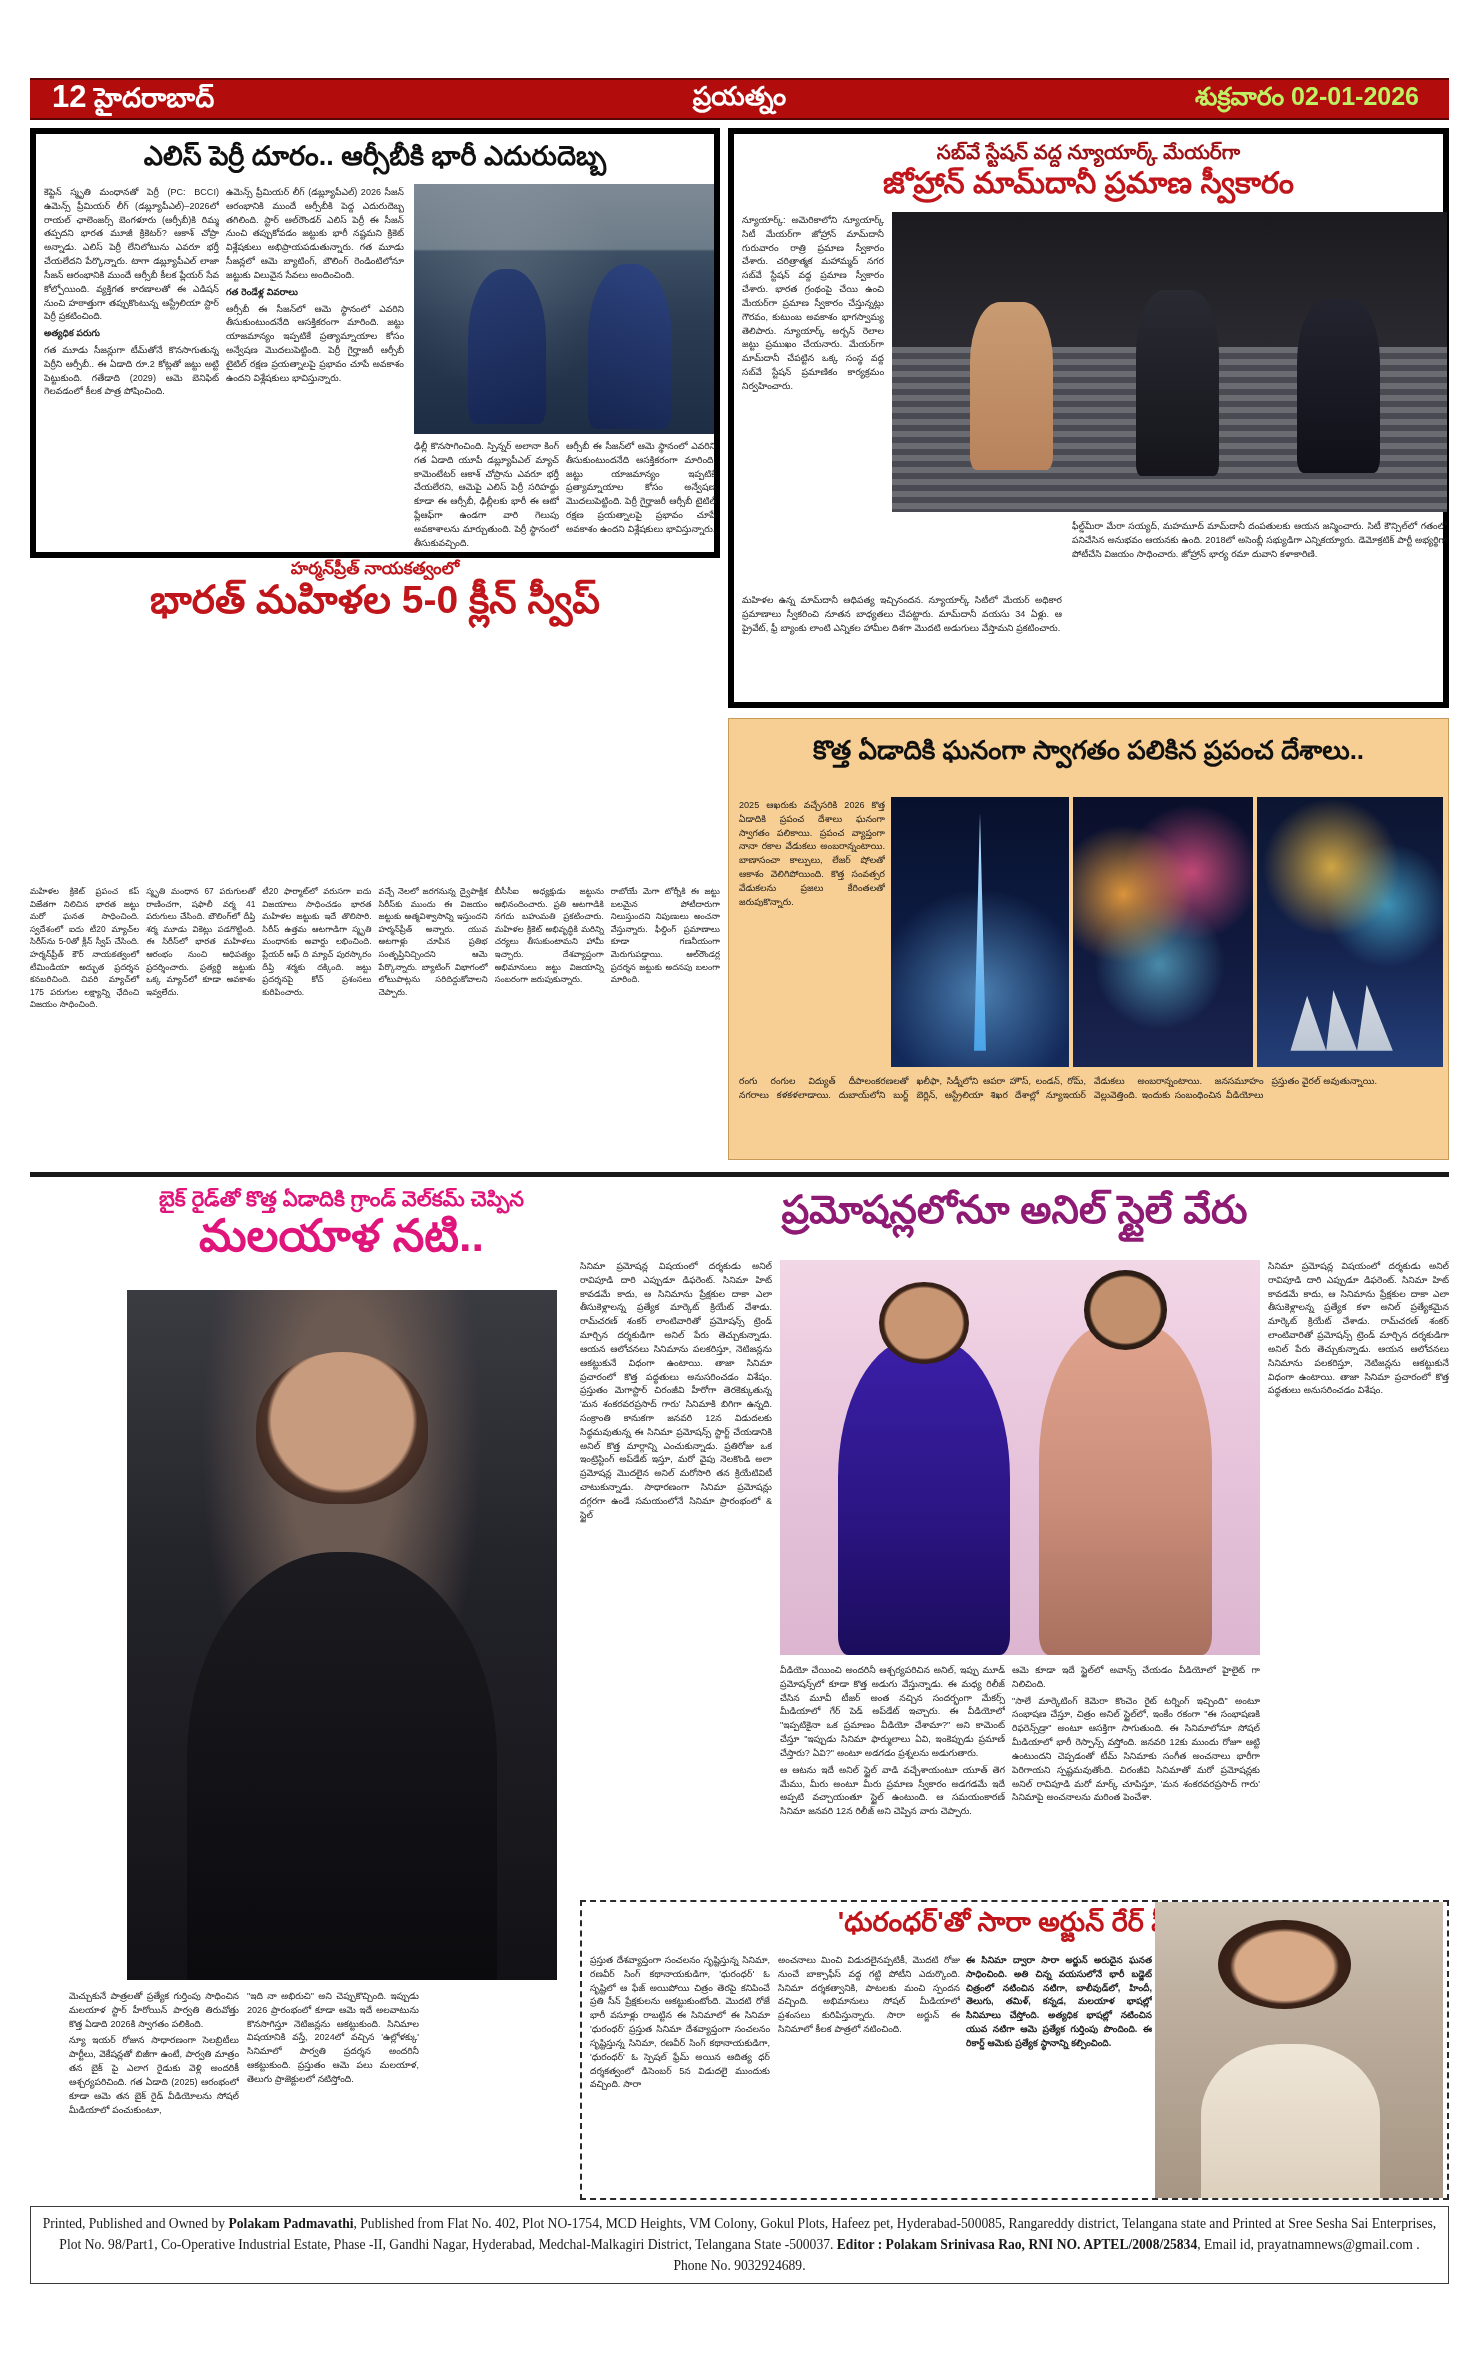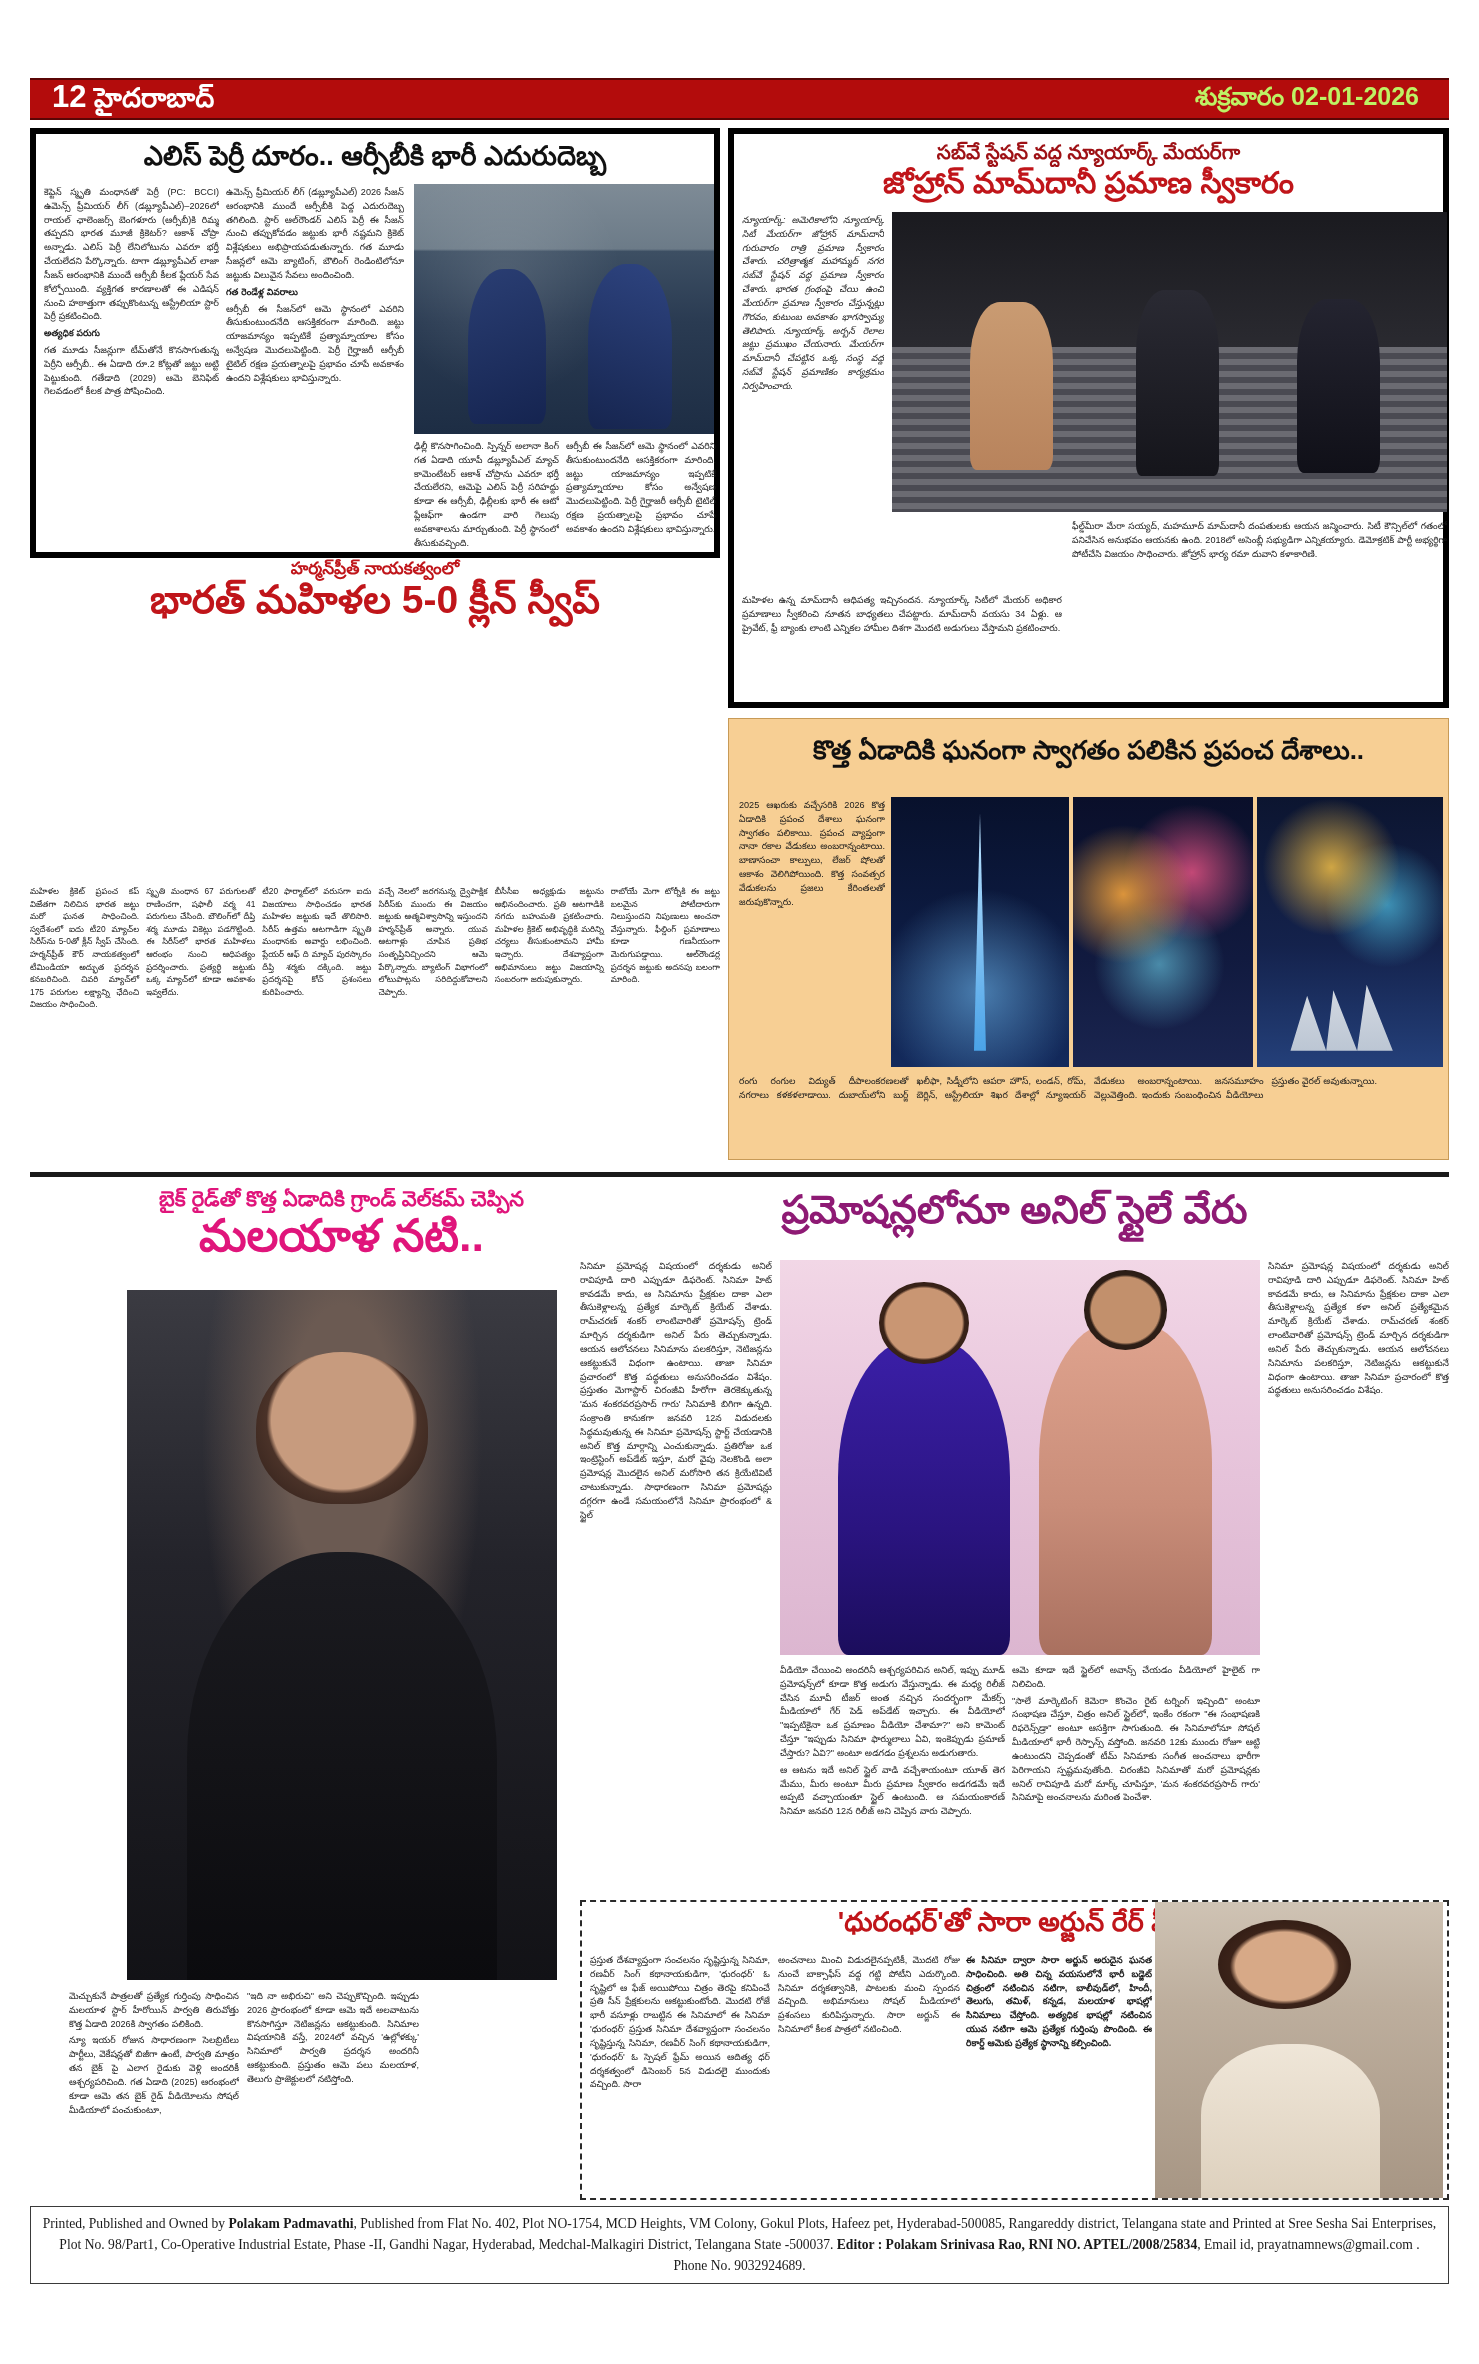--- a/index.html
+++ b/index.html
@@ -315,20 +315,21 @@
 </head>
 <body>
 
 <div class="page">
 
   <div class="masthead">
     <div class="folio">
       <span class="pageno">12</span>
       <span>హైదరాబాద్</span>
     </div>
+    <div class="brand">ప్రయత్నం</div>
     <div class="dateline">శుక్రవారం 02-01-2026</div>
   </div>
 
   <div class="frame" style="left:30px; top:128px; width:690px; height:430px;">
     <div class="hl-black" style="font-size:27px; padding:8px 6px 6px 6px;">ఎలిస్ పెర్రీ దూరం.. ఆర్సీబీకి భారీ ఎదురుదెబ్బ</div>
 
     <div class="photo ph-cricket1" style="position:absolute; left:378px; top:50px; width:300px; height:250px;"></div>
 
     <div class="body-text" style="position:absolute; left:8px; top:52px; width:175px; height:310px;">
       <p>కెప్టెన్ స్మృతి మంధానతో పెర్రీ (PC: BCCI) ఉమెన్స్ ప్రీమియర్ లీగ్ (డబ్ల్యూపీఎల్)–2026లో రాయల్ ఛాలెంజర్స్ బెంగళూరు (ఆర్సీబీ)కి రిమ్మ తప్పదని భారత మూజీ క్రికెటర్? ఆకాశ్ చోప్రా అన్నాడు. ఎలిస్ పెర్రీ లేనిలోటును ఎవరూ భర్తీ చేయలేదని పేర్కొన్నారు. టాగా డబ్ల్యూపీఎల్ లాజా సీజన్ ఆరంభానికి ముందే ఆర్సీబీ కీలక ప్లేయర్ సేవ కోల్పోయింది. వ్యక్తిగత కారణాలతో ఈ ఎడిషన్ నుంచి హఠాత్తుగా తప్పుకొంటున్న ఆస్ట్రేలియా స్టార్ పెర్రీ ప్రకటించింది.</p>
@@ -367,21 +368,21 @@
     <div class="hl-darkred" style="font-size:20px; padding:8px 6px 0 6px;">సబ్‌వే స్టేషన్ వద్ద న్యూయార్క్ మేయర్‌గా</div>
     <div class="hl-red" style="font-size:30px; padding:4px 6px 6px 6px;">జోహ్రాన్ మామ్‌దానీ ప్రమాణ స్వీకారం</div>
 
     <div class="photo ph-mamdani" style="position:absolute; left:158px; top:78px; width:555px; height:300px;">
       <div class="stair"></div>
       <div class="f1"></div>
       <div class="f2"></div>
       <div class="f3"></div>
     </div>
 
-    <div class="body-text" style="position:absolute; left:8px; top:80px; width:142px; height:375px;font-style:italic;">
+    <div class="body-text" style="position:absolute; left:8px; top:80px; width:142px; height:375px;">
       <p>న్యూయార్క్: అమెరికాలోని న్యూయార్క్ సిటీ మేయర్‌గా జోహ్రాన్ మామ్‌దానీ గురువారం రాత్రి ప్రమాణ స్వీకారం చేశారు. చరిత్రాత్మక మహామ్మద్ నగర సబ్‌వే స్టేషన్ వద్ద ప్రమాణ స్వీకారం చేశారు. భారత గ్రంథంపై చేయి ఉంచి మేయర్‌గా ప్రమాణ స్వీకారం చేస్తున్నట్లు గౌరవం, కుటుంబ అవకాశం భాగస్వామ్య తెలిపారు. న్యూయార్క్ అర్బన్ రెలాల జట్టు ప్రముఖం చేయనారు. మేయర్‌గా మామ్‌దానీ చేపట్టిన ఒక్క సంస్థ వద్ద సబ్‌వే స్టేషన్ ప్రమాణికం కార్యక్రమం నిర్వహించారు.</p>
     </div>
     <div class="body-text" style="position:absolute; left:8px; top:460px; width:320px; height:112px;">
       <p>మహిళల ఉన్న మామ్‌దానీ ఆధిపత్య ఇచ్చినందన. న్యూయార్క్ సిటీలో మేయర్ అధికార ప్రమాణాలు స్వీకరించి నూతన బాధ్యతలు చేపట్టారు. మామ్‌దానీ వయసు 34 ఏళ్లు. ఆ ప్రైవేట్, ఫ్రీ బ్యాంకు లాంటి ఎన్నికల హామీల దిశగా మొదటి అడుగులు వేస్తామని ప్రకటించారు.</p>
     </div>
     <div class="body-text" style="position:absolute; left:338px; top:386px; width:375px; height:186px;">
       <p>ఫీల్డ్‌మీరా మేరా సయ్యద్, మహమూద్ మామ్‌దానీ దంపతులకు ఆయన జన్మించారు. సిటీ కౌన్సిల్‌లో గతంలో పనిచేసిన అనుభవం ఆయనకు ఉంది. 2018లో అసెంబ్లీ సభ్యుడిగా ఎన్నికయ్యారు. డెమోక్రటిక్ పార్టీ అభ్యర్థిగా పోటీచేసి విజయం సాధించారు. జోహ్రాన్ భార్య రమా దువాని కళాకారిణి.</p>
     </div>
   </div>
 

